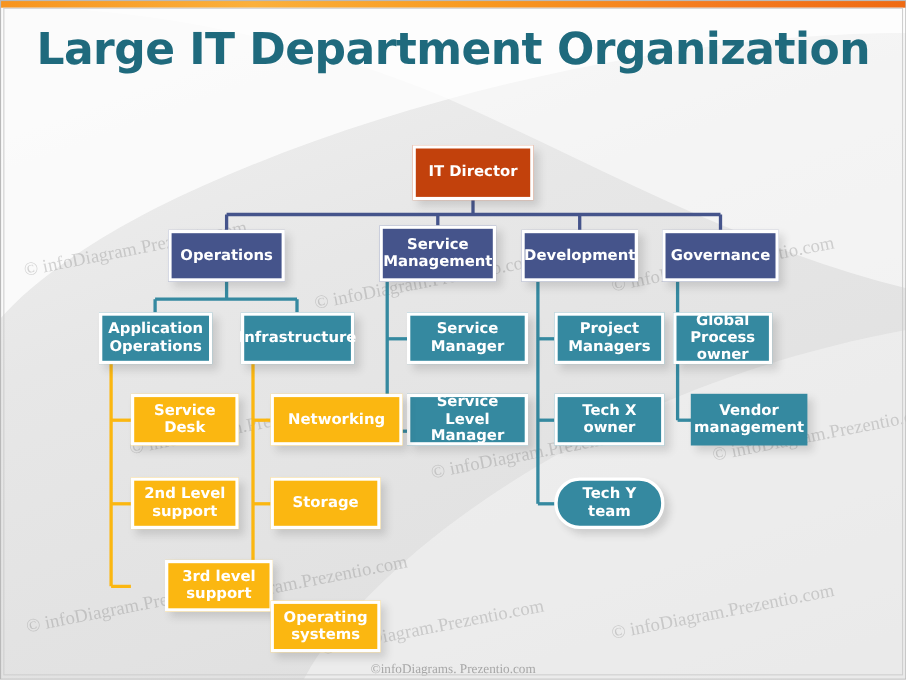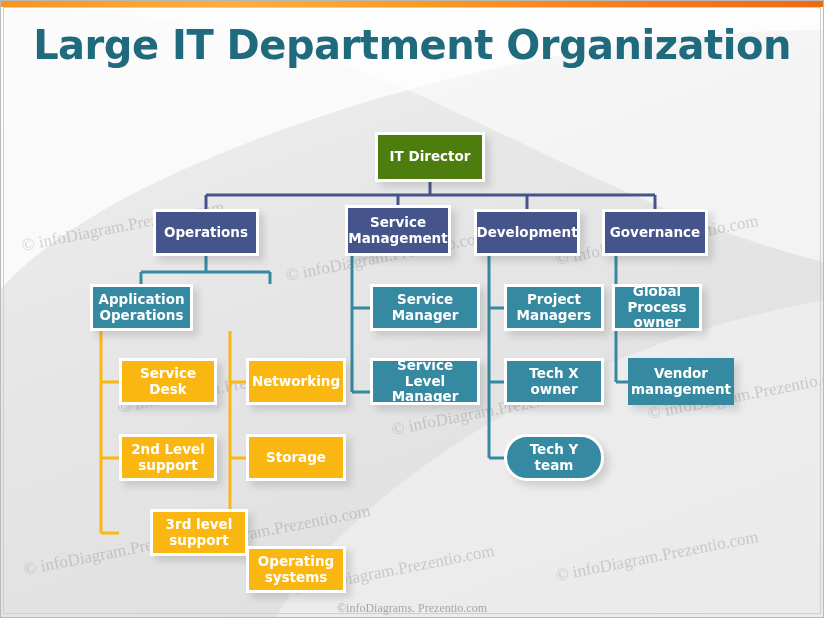--- a/index.html
+++ b/index.html
@@ -107,21 +107,21 @@
     text-align: center;
     color: #ffffff;
     font-family: "DejaVu Sans", sans-serif;
     font-size: 13.5px;
     font-weight: bold;
     line-height: 1.18;
     border: 3px solid #ffffff;
     box-shadow: 5px 5px 7px rgba(60,60,60,0.17);
     padding: 2px 4px;
   }
-  .node.green  { background: #4d7c0f; text-align: center; }
+  .node.green  { background: #c2410c; text-align: center; }
   .node.navy   { background: #45548b; }
   .node.teal   { background: #3589a0; }
   .node.orange { background: #fbb711; }
   .node.noborder { border: none; }
 </style>
 </head>
 <body>
 
 <div id="slide">
 
@@ -193,20 +193,21 @@
   <div class="node navy" style="left:153px; top:209px; width:106px; height:47px;">Operations</div>
 
   <div class="node navy" style="left:345px; top:205px; width:106px; height:51px;">Service Management</div>
 
   <div class="node navy" style="left:474px; top:209px; width:106px; height:47px;">Development</div>
 
   <div class="node navy" style="left:602px; top:209px; width:106px; height:47px;">Governance</div>
 
   <div class="node teal" style="left:90px; top:284px; width:103px; height:47px;">Application Operations</div>
 
+  <div class="node teal" style="left:219px; top:284px; width:103px; height:47px;">Infrastructure</div>
 
   <div class="node teal" style="left:370px; top:284px; width:110px; height:47px;">Service Manager</div>
 
   <div class="node teal" style="left:370px; top:358px; width:110px; height:47px;">Service Level Manager</div>
 
   <div class="node teal" style="left:504px; top:284px; width:100px; height:47px;">Project Managers</div>
 
   <div class="node teal" style="left:504px; top:358px; width:100px; height:47px;">Tech X owner</div>
 
   <div class="node teal" style="left:504px; top:434px; width:100px; height:47px;border-radius:23px;">Tech Y team</div>
@@ -214,21 +215,21 @@
   <div class="node teal" style="left:612px; top:284px; width:90px; height:47px;">Global Process owner</div>
 
   <div class="node teal noborder" style="left:628px; top:358px; width:106px; height:47px;">Vendor management</div>
 
   <div class="node orange" style="left:119px; top:358px; width:98px; height:47px;">Service Desk</div>
 
   <div class="node orange" style="left:119px; top:434px; width:98px; height:47px;">2nd Level support</div>
 
   <div class="node orange" style="left:119px; top:509px; width:98px; height:47px;margin-left:31px;">3rd level support</div>
 
-  <div class="node orange" style="left:246px; top:358px; width:100px; height:47px;">Networking</div>
+  <div class="node orange" style="left:246px; top:358px; width:120px; height:47px;">Networking</div>
 
   <div class="node orange" style="left:246px; top:434px; width:100px; height:47px;">Storage</div>
 
   <div class="node orange" style="left:246px; top:509px; width:100px; height:47px;margin-top:37px;">Operating systems</div>
 
   <div class="wm-footer">©infoDiagrams. Prezentio.com</div>
 
   <div class="slide-border"></div>
   <div class="slide-border-inner"></div>
 </div>

